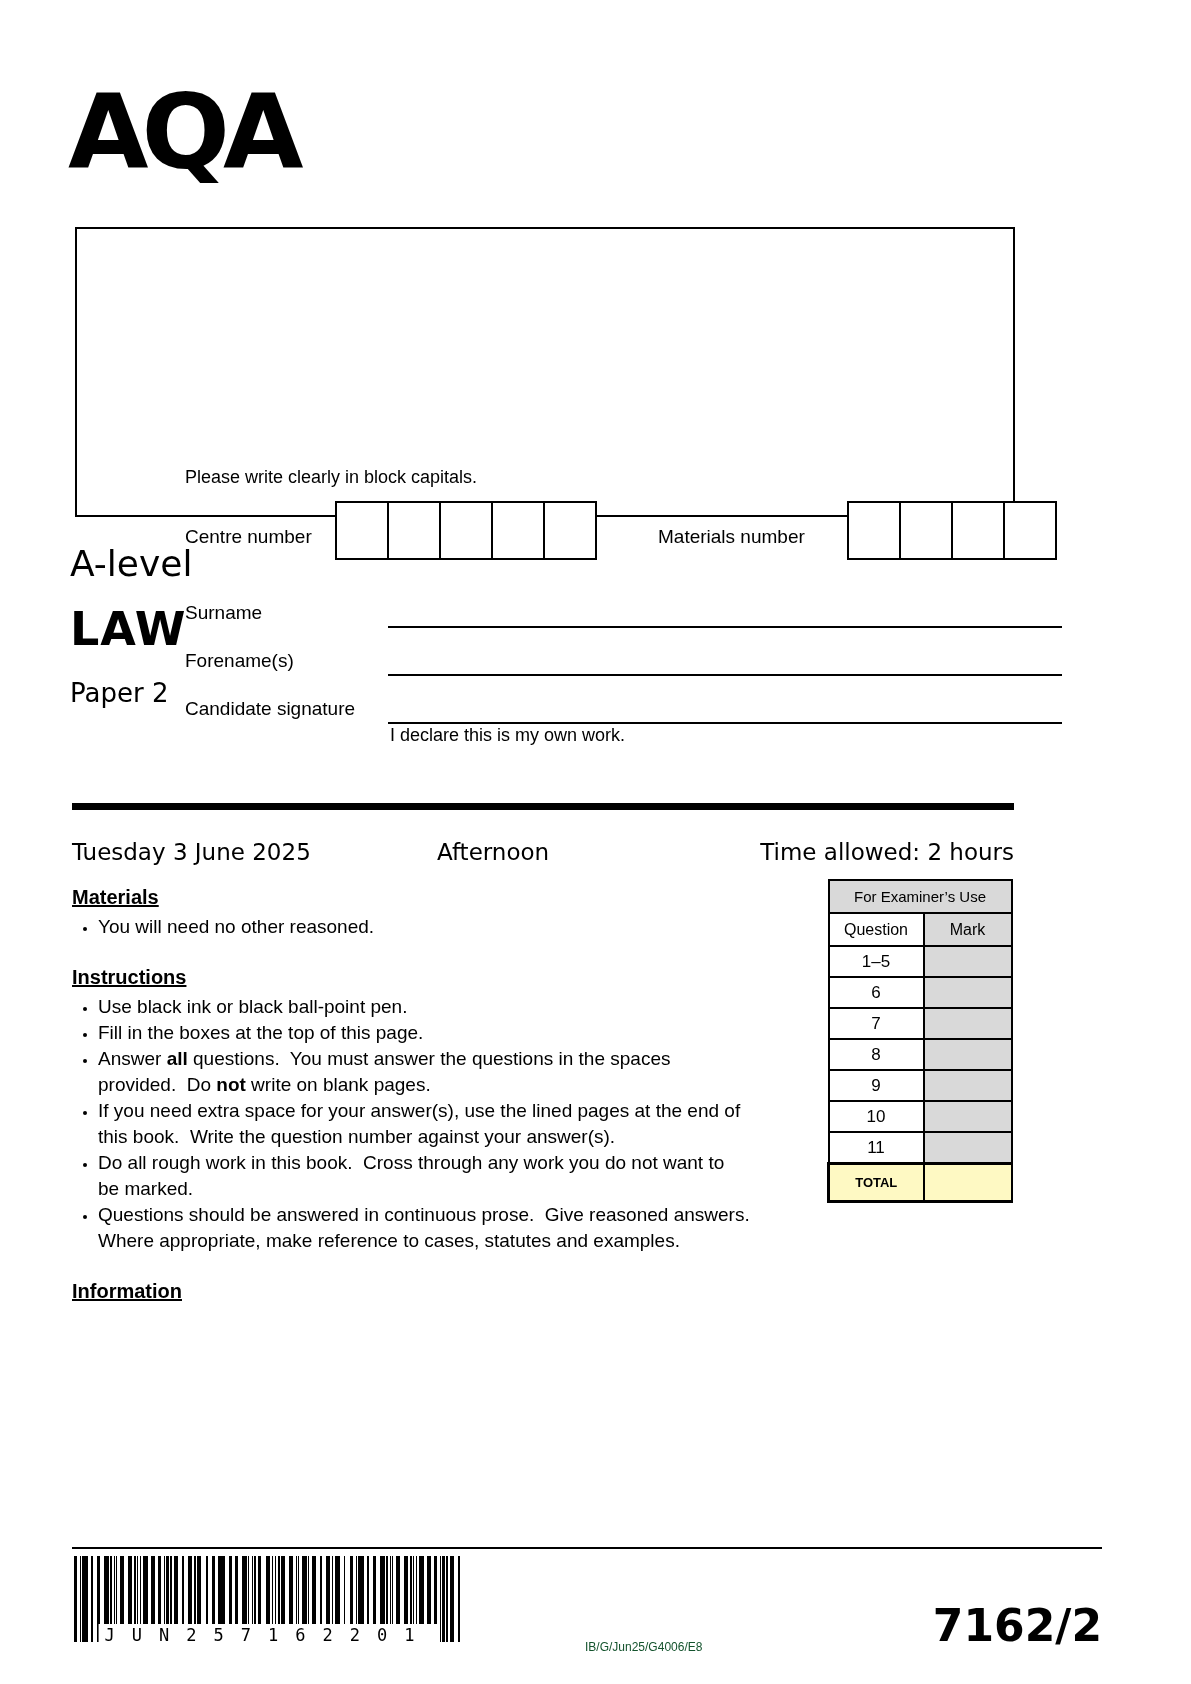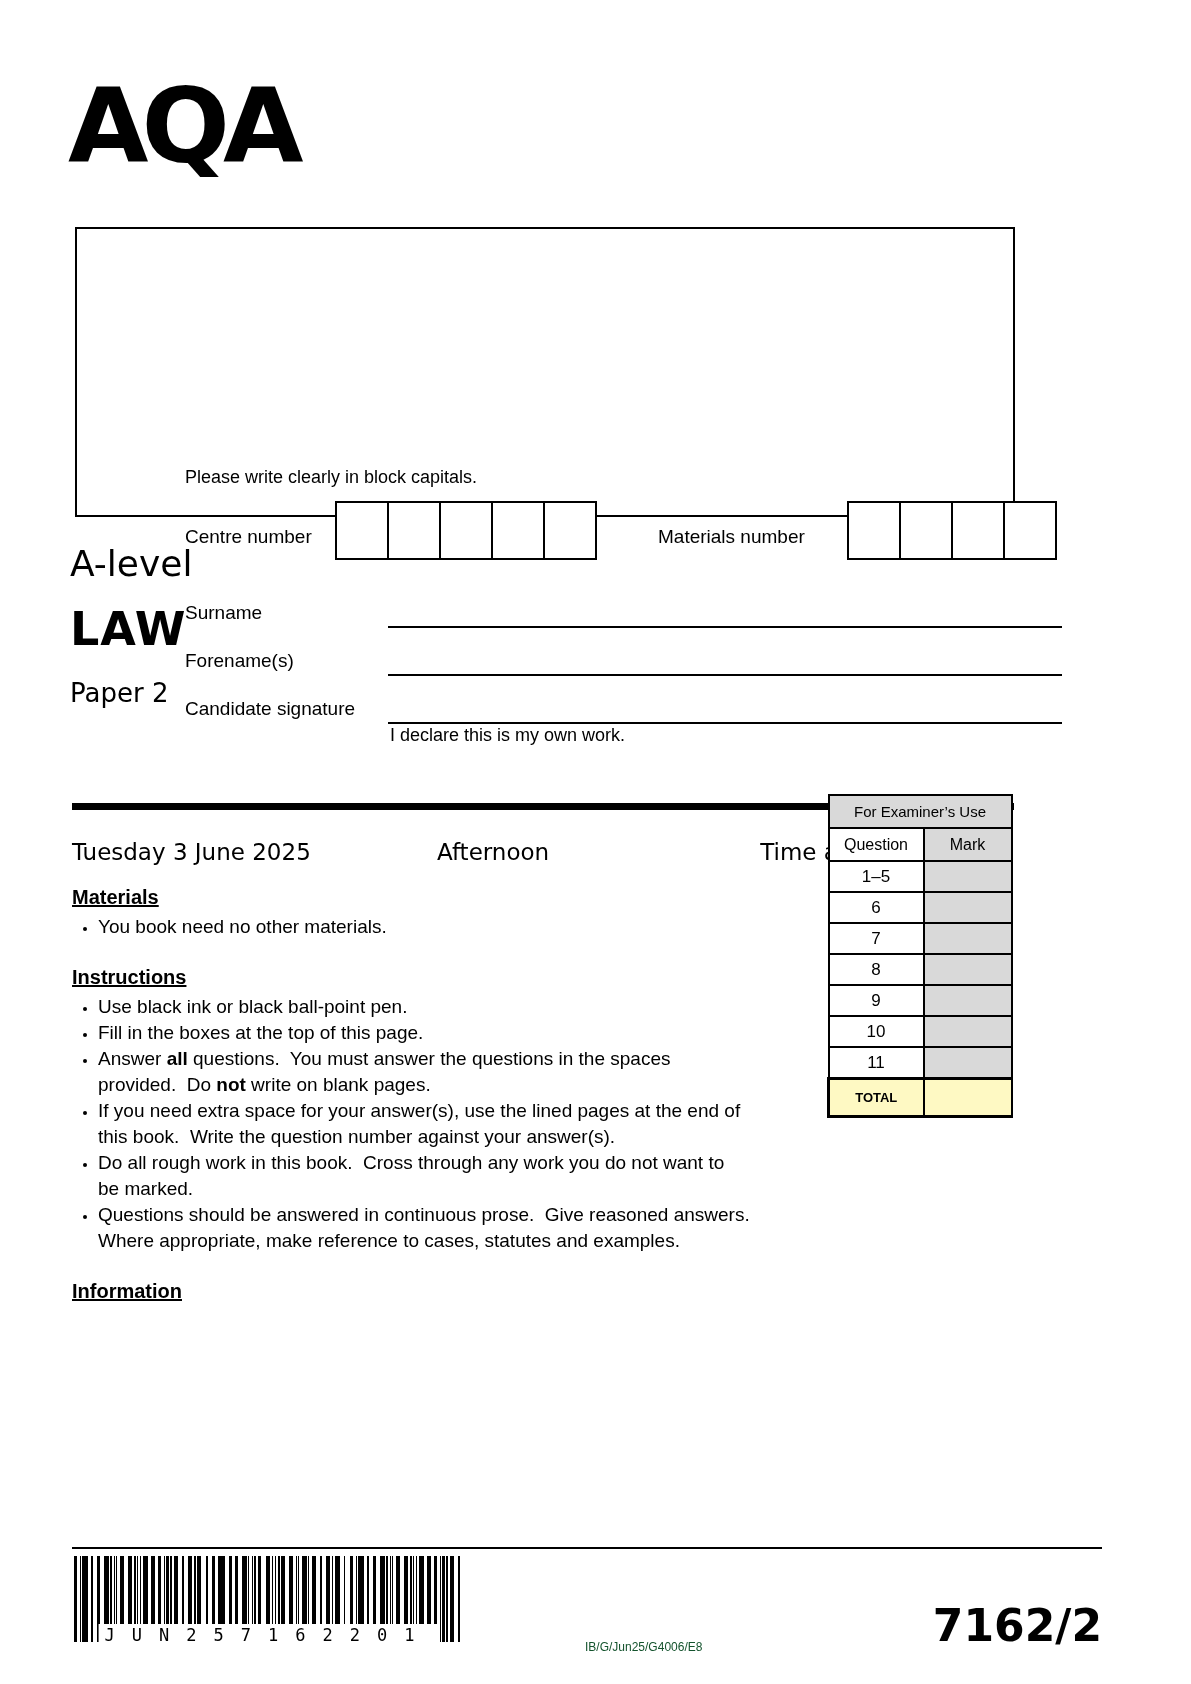--- a/index.html
+++ b/index.html
@@ -4,21 +4,21 @@
 <style>
   html,body{margin:0;padding:0;background:#fff;}
   #page{
     position:relative;width:1191px;height:1684px;background:#ffffff;
     font-family:"Liberation Sans",sans-serif;color:#000;overflow:hidden;
   }
   .abs{position:absolute;}
 
   
   #logo{
-    left:68px;top:74px;
+    left:68px;top:80px;
     font-family:"DejaVu Sans",sans-serif;font-weight:bold;
     font-size:104px;line-height:104px;letter-spacing:-7px;color:#000;
   }
 
   
   #cand-box{left:75px;top:227px;width:936px;height:286px;border:2px solid #000;}
   .lbl{font-size:19px;line-height:24px;}
   #block-note{left:108px;top:238px;font-size:18px;}
   #centre-label{left:108px;top:296px;}
   #cand-label{left:581px;top:296px;}
@@ -54,21 +54,21 @@
   #leftcol h3{font-size:20px;line-height:26px;margin:0 0 4px 0;text-decoration:underline;}
   #leftcol .gap{margin-top:24px;}
   #leftcol ul{margin:0;padding:0 0 0 26px;}
   #leftcol li{
     font-size:19px;line-height:26px;white-space:pre-wrap;
     list-style-type:disc;
   }
   #leftcol li::marker{font-size:14px;}
 
   
-  #exam-table{left:827px;top:794px;}
+  #exam-table{left:827px;top:879px;}
   table{border-collapse:collapse;table-layout:fixed;}
   td,th{border:2px solid #000;padding:0;text-align:center;vertical-align:middle;font-weight:normal;}
   .t-cap{background:#d9d9d9;height:31px;font-size:15px;}
   .t-colq{width:93px;height:31px;font-size:16px;background:#fff;}
   .t-colm{width:86px;height:31px;font-size:16px;background:#d9d9d9;margin-top:48px;}
   .t-q{height:29px;font-size:17px;background:#fff;}
   .t-m{background:#d9d9d9;}
   .t-total td{height:35px;background:#fef9c3;font-size:13px;border-top:3px solid #000;border-bottom:3px solid #000;}
   .t-total .tl{font-weight:bold;border-left:3px solid #000;}
 
@@ -134,21 +134,21 @@
 
   <div id="thick-rule" class="abs"></div>
 
   <div id="exam-date" class="abs daterow"><span>Tuesday 3 June 2025</span></div>
   <div id="exam-session" class="abs daterow"><span>Afternoon</span></div>
   <div id="time-allowed" class="abs daterow"><span>Time allowed: 2 hours</span></div>
 
   <div id="leftcol" class="abs">
     <h3><span>Materials</span></h3>
     <ul>
-        <li><span>You book need no other materials.</span></li>
+        <li><span>You will need no other reasoned.</span></li>
       </ul>
 
     <h3 class="gap"><span>Instructions</span></h3>
     <ul>
         <li><span>Use black ink or black ball-point pen.</span></li>
         <li><span>Fill in the boxes at the top of this page.</span></li>
         <li><span>Answer </span><b>all</b><span> questions.  You must answer the questions in the spaces
 provided.  Do </span><b>not</b><span> write on blank pages.</span></li>
         <li><span>If you need extra space for your answer(s), use the lined pages at the end of
 this book.  Write the question number against your answer(s).</span></li>

